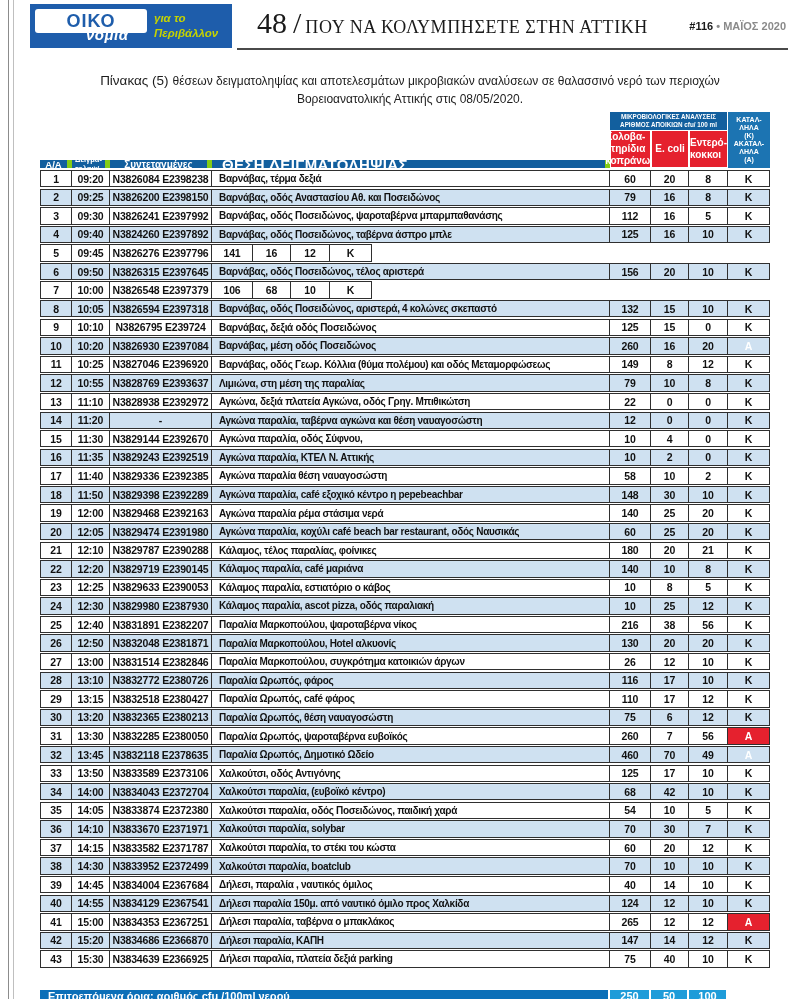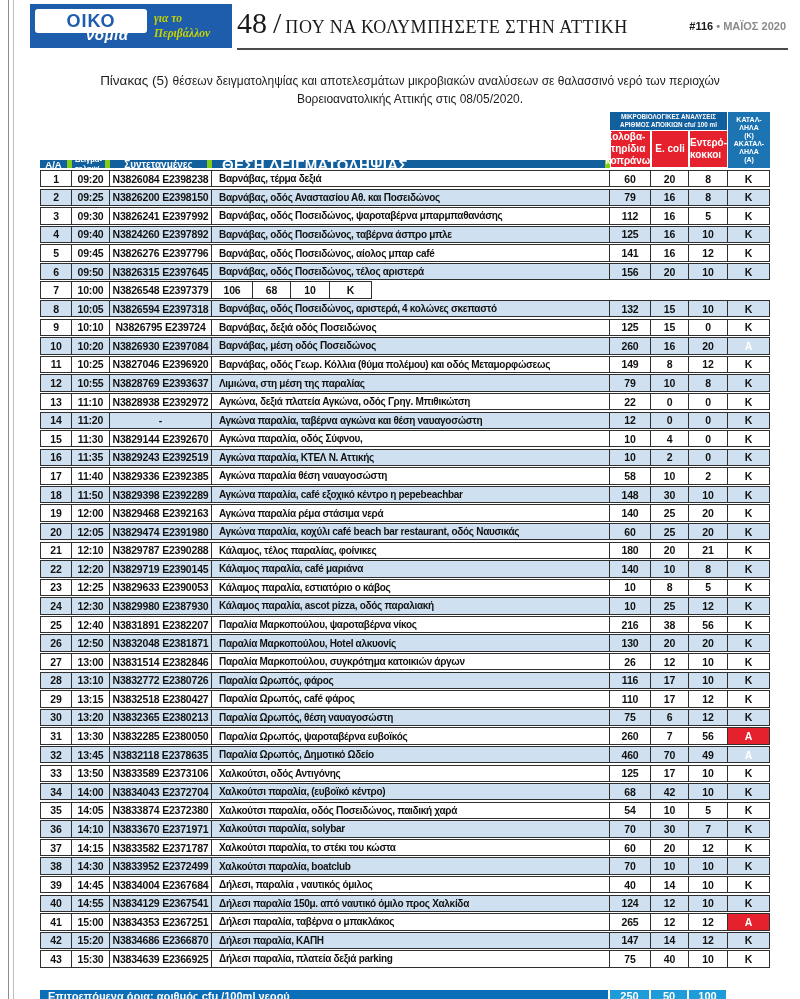--- a/index.html
+++ b/index.html
@@ -10,25 +10,25 @@
   .edge-line{position:absolute;top:0;bottom:0;width:1px;background:#8c8c8c;}
   .edge-line.l2{background:#bfbfbf;}
 
   
   .logo{position:absolute;left:30px;top:4px;width:202px;height:44px;background:var(--logo_blue);}
   .logo-oiko-box{position:absolute;left:5px;top:5px;width:112px;height:24px;background:#fff;border-radius:3px;
     display:flex;align-items:center;justify-content:center;}
   .logo-oiko{font-weight:900;font-size:18px;color:var(--logo_blue);letter-spacing:1px;}
   .logo-nomia{position:absolute;left:56px;top:22px;color:#fff;font-size:15px;font-weight:700;font-style:italic;letter-spacing:0.5px;}
   .logo-tagline{position:absolute;left:124px;top:7px;color:var(--logo_yellow);font-size:11.5px;font-weight:700;font-style:italic;
-    line-height:1.3;white-space:pre-line;font-family:Liberation Serif, serif;}
+    line-height:1.3;white-space:pre-line;}
 
   .masthead-title{position:absolute;left:237px;top:6px;display:flex;align-items:baseline;
     font-family:"Liberation Serif",serif;color:#1a1a1a;}
-  .t-48{font-size:30px;font-weight:400;}
+  .t-48{font-size:30px;font-weight:400;margin-left:20px;}
   .t-slash{font-size:30px;font-weight:300;margin:0 4px 0 6px;}
   .t-title{font-size:18px;font-weight:400;letter-spacing:0.6px;}
   .issue{position:absolute;right:14px;top:20px;font-size:11px;color:#8a8a8a;font-weight:700;}
   .issue .no{color:#1a1a1a;}
   .masthead-rule{position:absolute;left:237px;top:48px;width:551px;height:2px;background:#4a4a4a;}
 
   
   .caption{position:absolute;left:40px;top:71px;width:740px;text-align:center;
     font-size:12px;color:#1d1d1d;line-height:1.45;font-weight:500;}
   .cap-lead{font-size:13.5px;font-weight:400;margin-right:4px;}
@@ -171,21 +171,20 @@
         <div class="c w-loc loc">Βαρνάβας, οδός Ποσειδώνος, ταβέρνα άσπρο μπλε</div>
         <div class="c w-v1">125</div>
         <div class="c w-v2">16</div>
         <div class="c w-v3">10</div>
         <div class="c w-st">Κ</div>
       </div>
       <div class="row">
         <div class="c w-no">5</div>
         <div class="c w-time">09:45</div>
         <div class="c w-coord">N3826276 E2397796</div>
-        <div class="c w-loc loc">Βαρνάβας, οδός Ποσειδώνος, αίολος μπαρ café</div>
         <div class="c w-v1">141</div>
         <div class="c w-v2">16</div>
         <div class="c w-v3">12</div>
         <div class="c w-st">Κ</div>
       </div>
       <div class="row alt">
         <div class="c w-no">6</div>
         <div class="c w-time">09:50</div>
         <div class="c w-coord">N3826315 E2397645</div>
         <div class="c w-loc loc">Βαρνάβας, οδός Ποσειδώνος, τέλος αριστερά</div>

